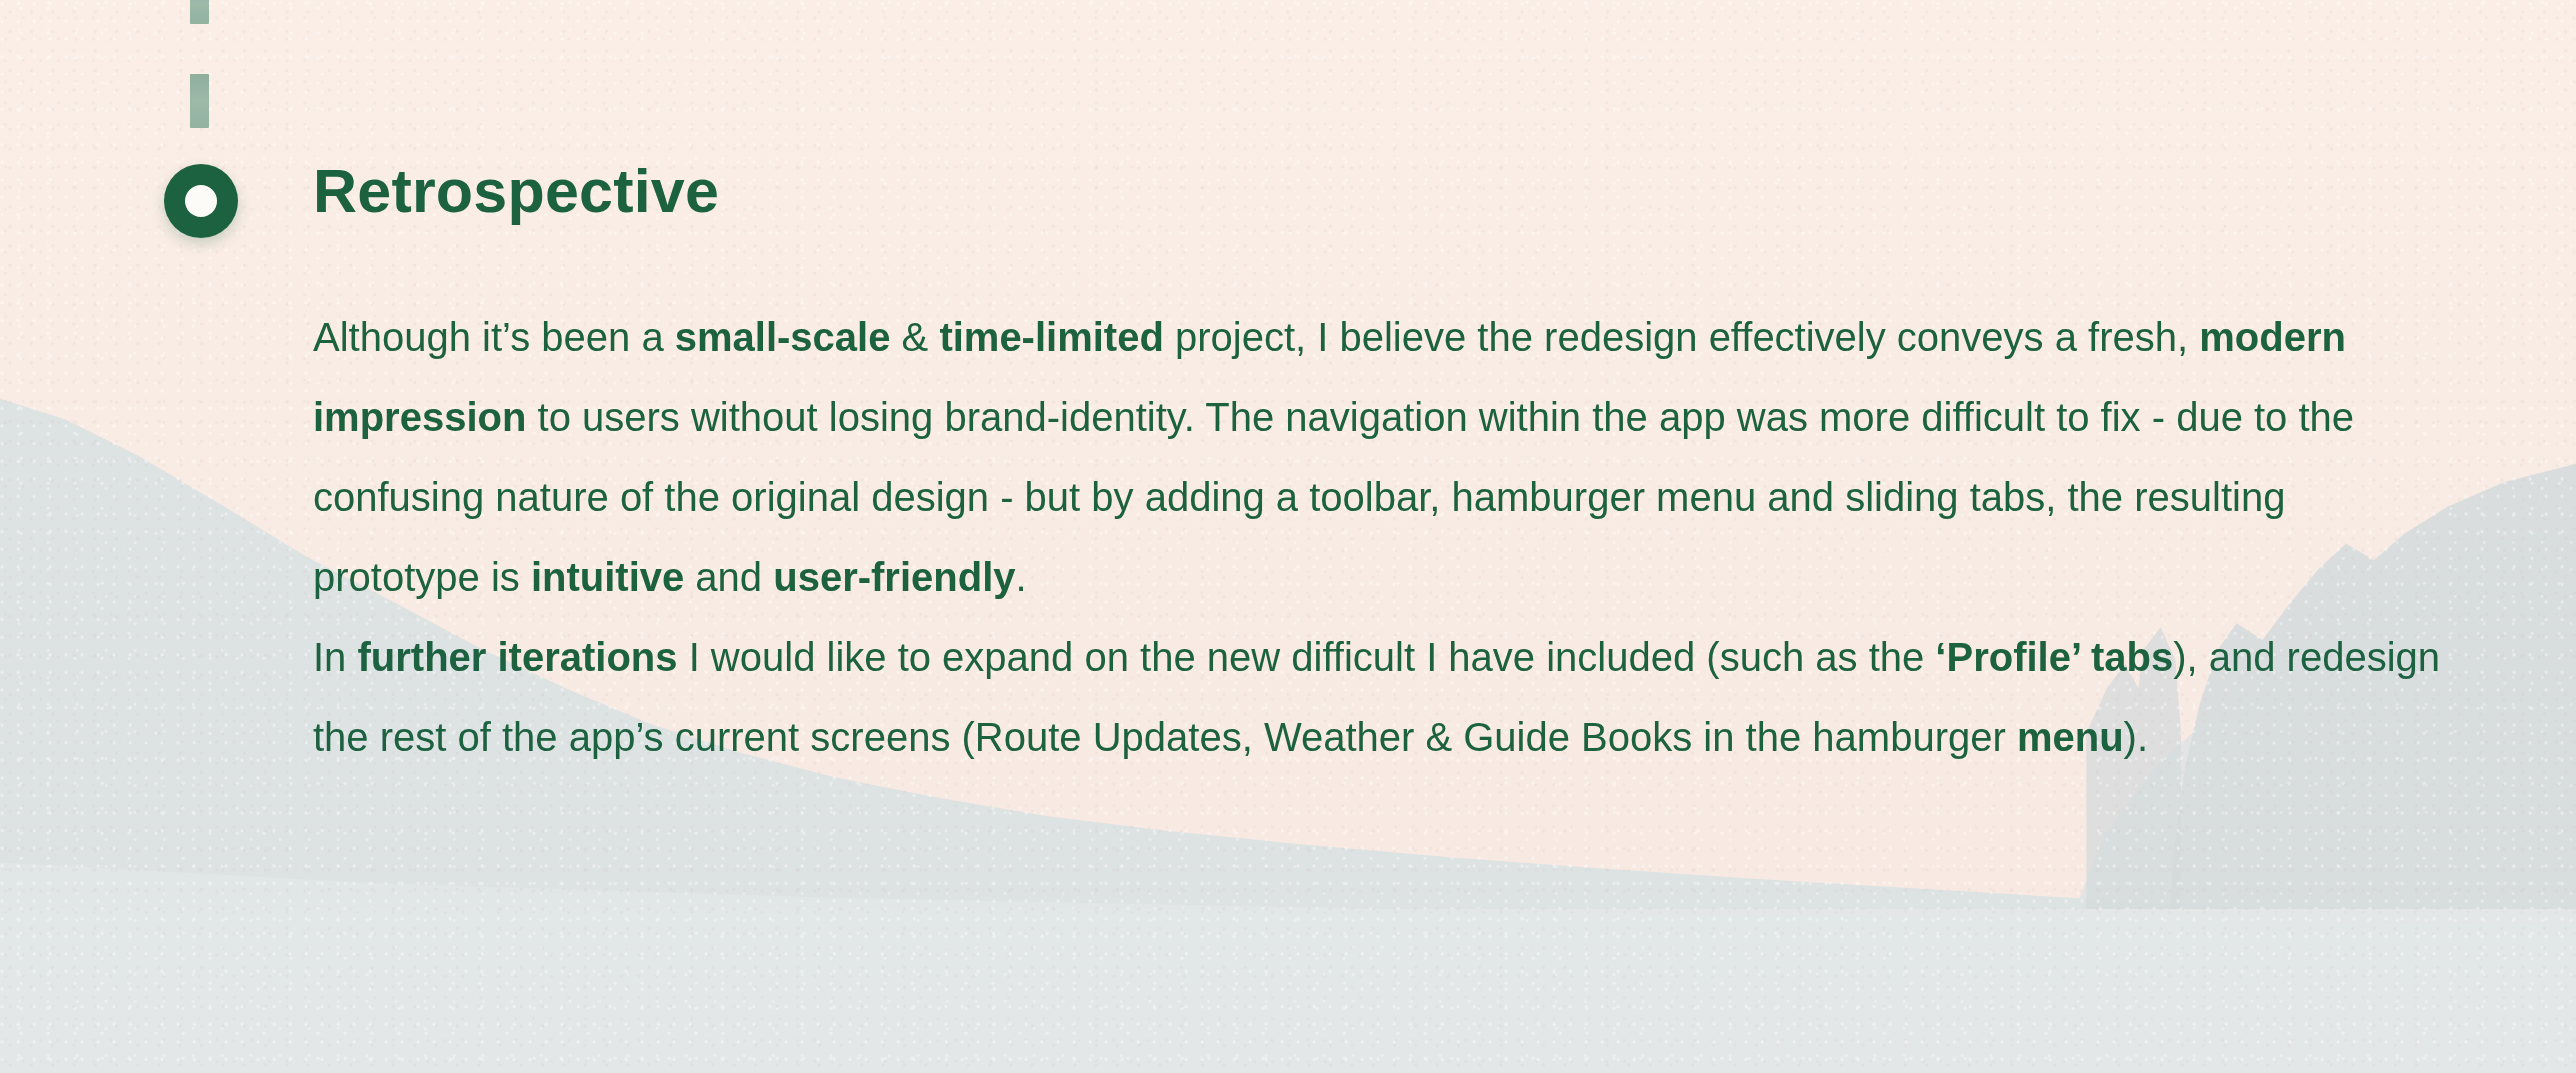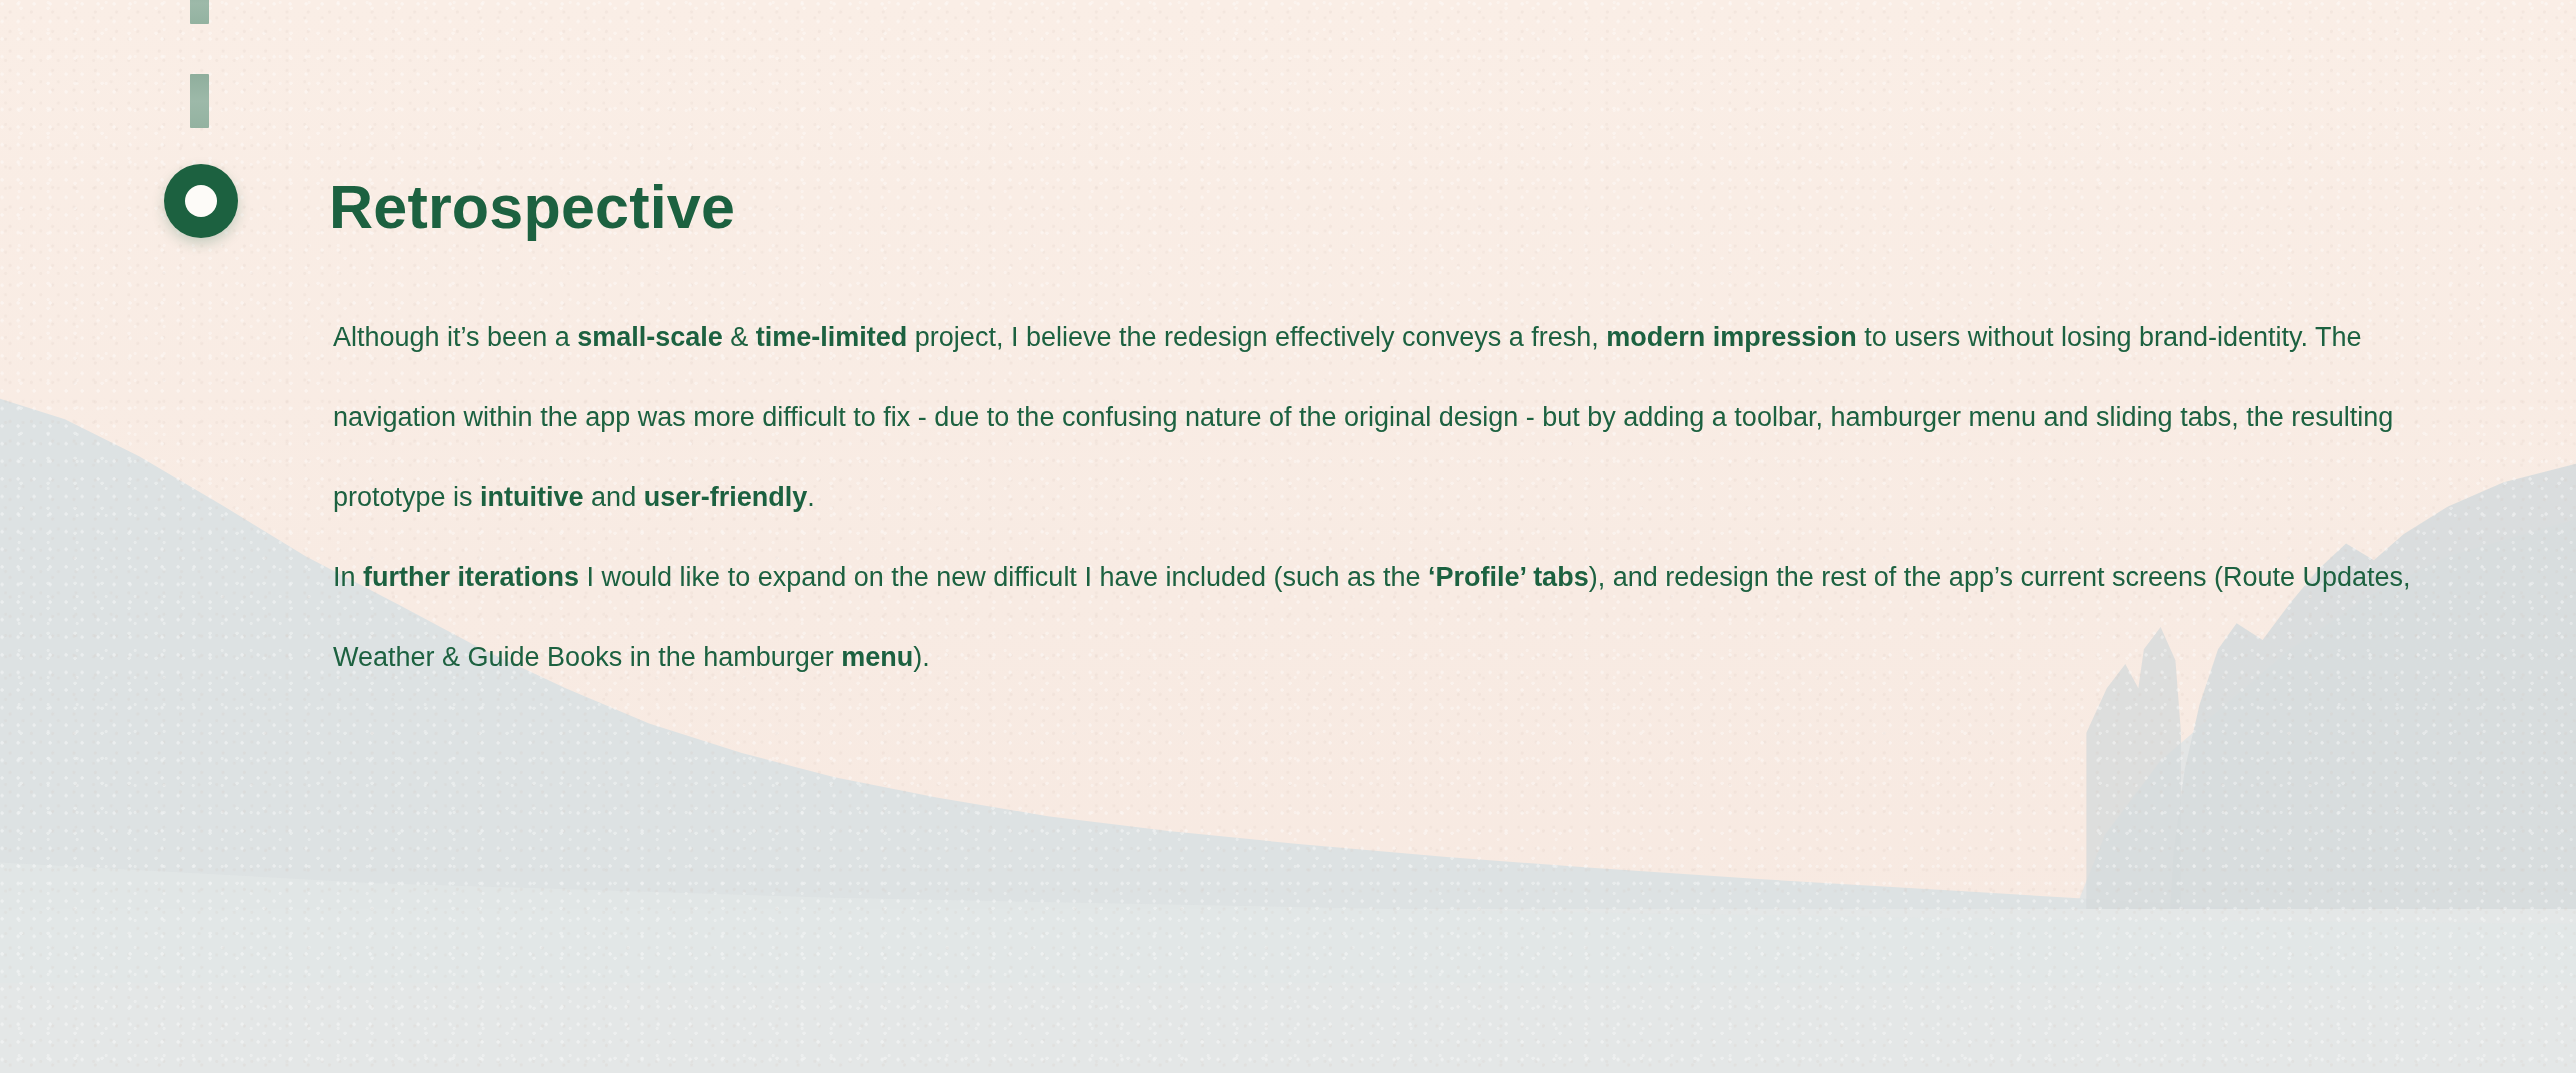--- a/index.html
+++ b/index.html
@@ -91,37 +91,36 @@
   .content {
     position: absolute;
     left: 0;
     top: 0;
     width: 2576px;
   }
   .heading {
     position: absolute;
     left: 313px;
     top: 159px;
-    margin: 16px;
+    margin: 0;
     font-size: 61px;
     line-height: 1.05;
     font-weight: 700;
     letter-spacing: 0.2px;
     color: #1c6140;
   }
   .body {
     position: absolute;
     left: 313px;
     top: 297px;
     width: 2133px;
-    font-size: 27px;
+    font-size: 40px;
     line-height: 80px;
     color: #1c6140;
     font-weight: 400;
-    margin-left: 20px;
   }
   .body p { margin: 0; }
   .body b { font-weight: 700; }
 </style>
 </head>
 <body>
 
 <div class="page">
 
   <div class="bg-paper"></div>

